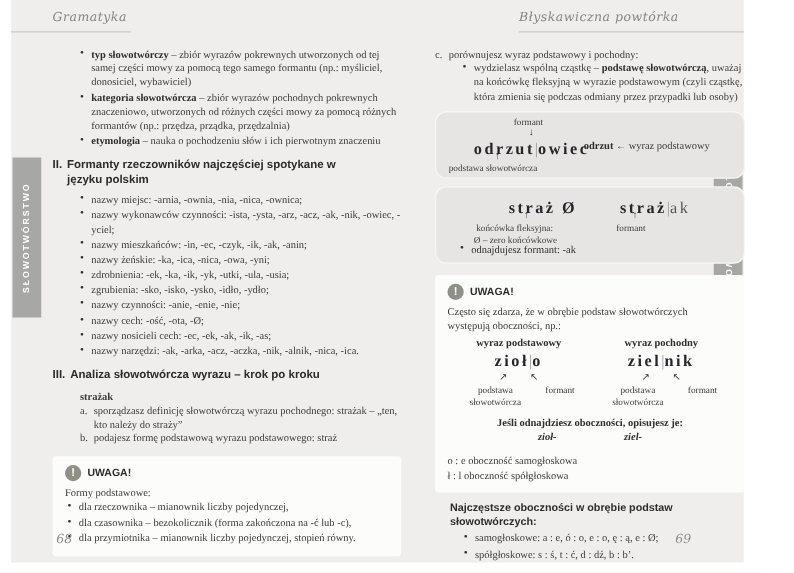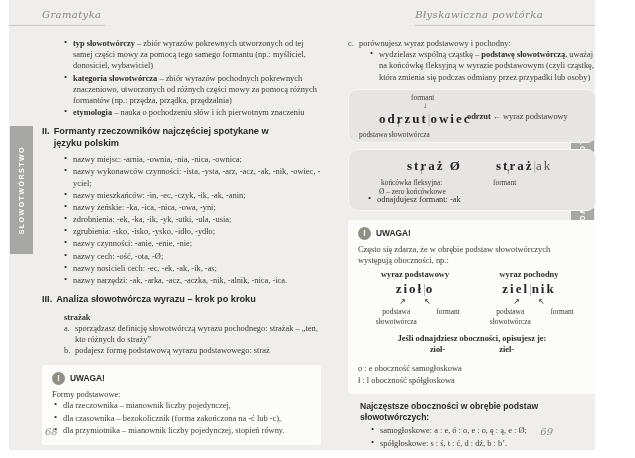--- a/index.html
+++ b/index.html
@@ -87,21 +87,21 @@
   .arr{font-size:8px;color:#2d2d2b;line-height:1;}
   .abs{position:absolute;}
   
   .obocz-row{display:flex;justify-content:space-around;margin-top:3px;}
   .obocz-col{text-align:center;}
   .obocz-title{font-weight:bold;font-size:8.4px;color:#2d2d2b;}
   .obocz-arrows{display:flex;justify-content:center;gap:18px;margin-top:1px;}
   .obocz-labels{display:flex;justify-content:center;gap:14px;margin-top:1px;}
   .obocz-labels .dlabel{line-height:1.25;}
   .conclusion{text-align:center;font-weight:bold;margin-top:7px;color:#2d2d2b;}
-  .roots-row{display:flex;justify-content:center;gap:54px;font-weight:bold;color:#2d2d2b;}
+  .roots-row{display:flex;justify-content:center;gap:54px;font-weight:bold;color:#2d2d2b;font-style:italic;}
   .notes{margin-top:8px;}
   .notes div{line-height:1.35;}
 </style>
 </head>
 <body>
 
 <div class="spread">
 
   <div class="running-head head-left">Gramatyka</div>
   <div class="running-head head-right">Błyskawiczna powtórka</div>
@@ -148,21 +148,21 @@
     </ul>
 
     <div class="sec-head">
       <span class="num">III.</span>
       <span>Analiza słowotwórcza wyrazu – krok po kroku</span>
     </div>
 
     <div class="example-word">strażak</div>
     <div class="step">
       <span class="slabel">a.</span>
-      <span>sporządzasz definicję słowotwórczą wyrazu pochodnego: strażak – „ten, kto różnych do straży”</span>
+      <span>sporządzasz definicję słowotwórczą wyrazu pochodnego: strażak – „ten, kto należy do straży”</span>
     </div>
     <div class="step">
       <span class="slabel">b.</span>
       <span>podajesz formę podstawową wyrazu podstawowego: straż</span>
     </div>
 
     <div class="uwaga-box">
       <div class="uwaga-head">
         <span class="uwaga-icon">!</span>
         <span>UWAGA!</span>

